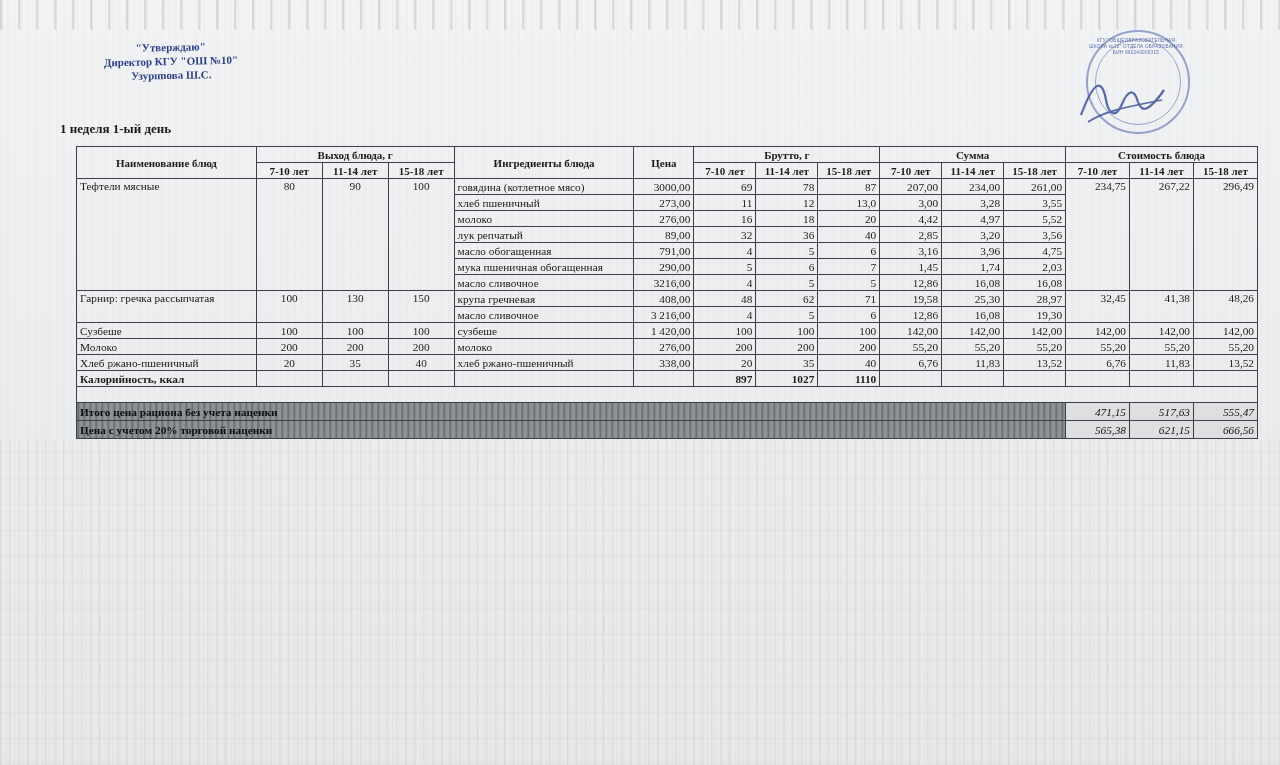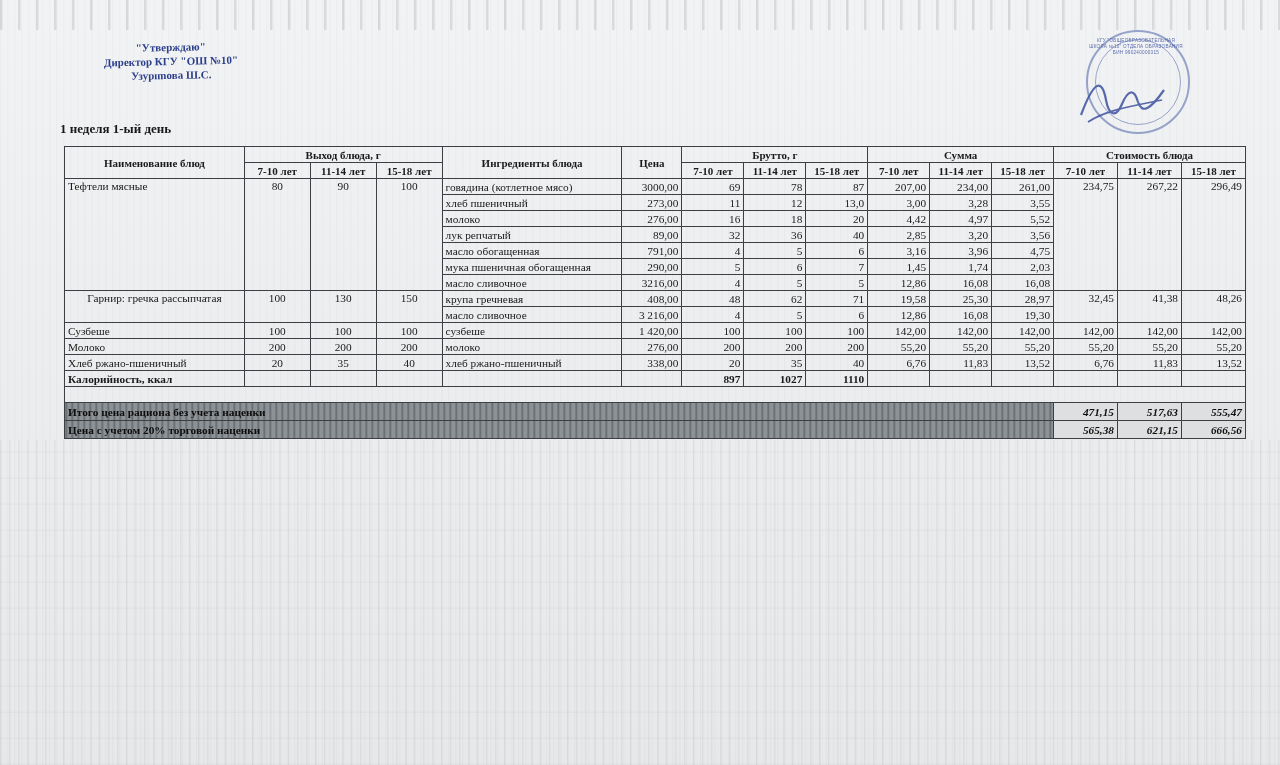--- a/index.html
+++ b/index.html
@@ -64,21 +64,21 @@
   }
 
   
   .doc-title{
     position:absolute;left:60px;top:121px;
     font-size:13px;font-weight:bold;color:#17181a;
   }
 
   
   table.menu{
-    position:absolute;left:64px;top:146px;
+    position:absolute;left:76px;top:146px;
     border-collapse:collapse;
     width:1182px;
     font-size:11.3px;
     background:transparent;
   }
   table.menu th, table.menu td{
     border:1px solid #3c4044;
     padding:0 3px;
     line-height:14px;
     height:15px;
@@ -95,21 +95,21 @@
   
   tr.total td{
     background:
       repeating-linear-gradient(90deg, rgba(60,65,70,0.55) 0px, rgba(60,65,70,0.55) 1px, rgba(255,255,255,0) 2px, rgba(255,255,255,0) 6px),
       #8d9296;
     color:#0d0d0d;
     font-weight:bold;
     height:17px;
   }
   tr.total td.valcell{
-    background:#dddfe0;font-style:italic;font-weight:bold;color:#111;margin-left:47px;
+    background:#dddfe0;font-style:italic;font-weight:normal;color:#111;margin-left:47px;
   }
   .sep-row td{border:none;height:6px;background:transparent;}
 </style>
 </head>
 <body>
 
 <div class="scan-bg"></div>
 <div class="noise-top"></div>
 <div class="noise-bottom"></div>
 
@@ -246,21 +246,21 @@
       <td class="num">3216,00</td>
       <td class="num">4</td>
       <td class="num">5</td>
       <td class="num">5</td>
       <td class="num">12,86</td>
       <td class="num">16,08</td>
       <td class="num">16,08</td>
     </tr>
 
     <tr>
-      <td class="lft" rowspan="2" style="vertical-align:top;text-align:center;">Гарнир: гречка рассыпчатая</td>
+      <td class="lft" rowspan="2" style="vertical-align:top;">Гарнир: гречка рассыпчатая</td>
       <td class="ctr" rowspan="2" style="vertical-align:top;">100</td>
       <td class="ctr" rowspan="2" style="vertical-align:top;">130</td>
       <td class="ctr" rowspan="2" style="vertical-align:top;">150</td>
       <td class="lft">крупа гречневая</td>
       <td class="num">408,00</td>
       <td class="num">48</td>
       <td class="num">62</td>
       <td class="num">71</td>
       <td class="num">19,58</td>
       <td class="num">25,30</td>

